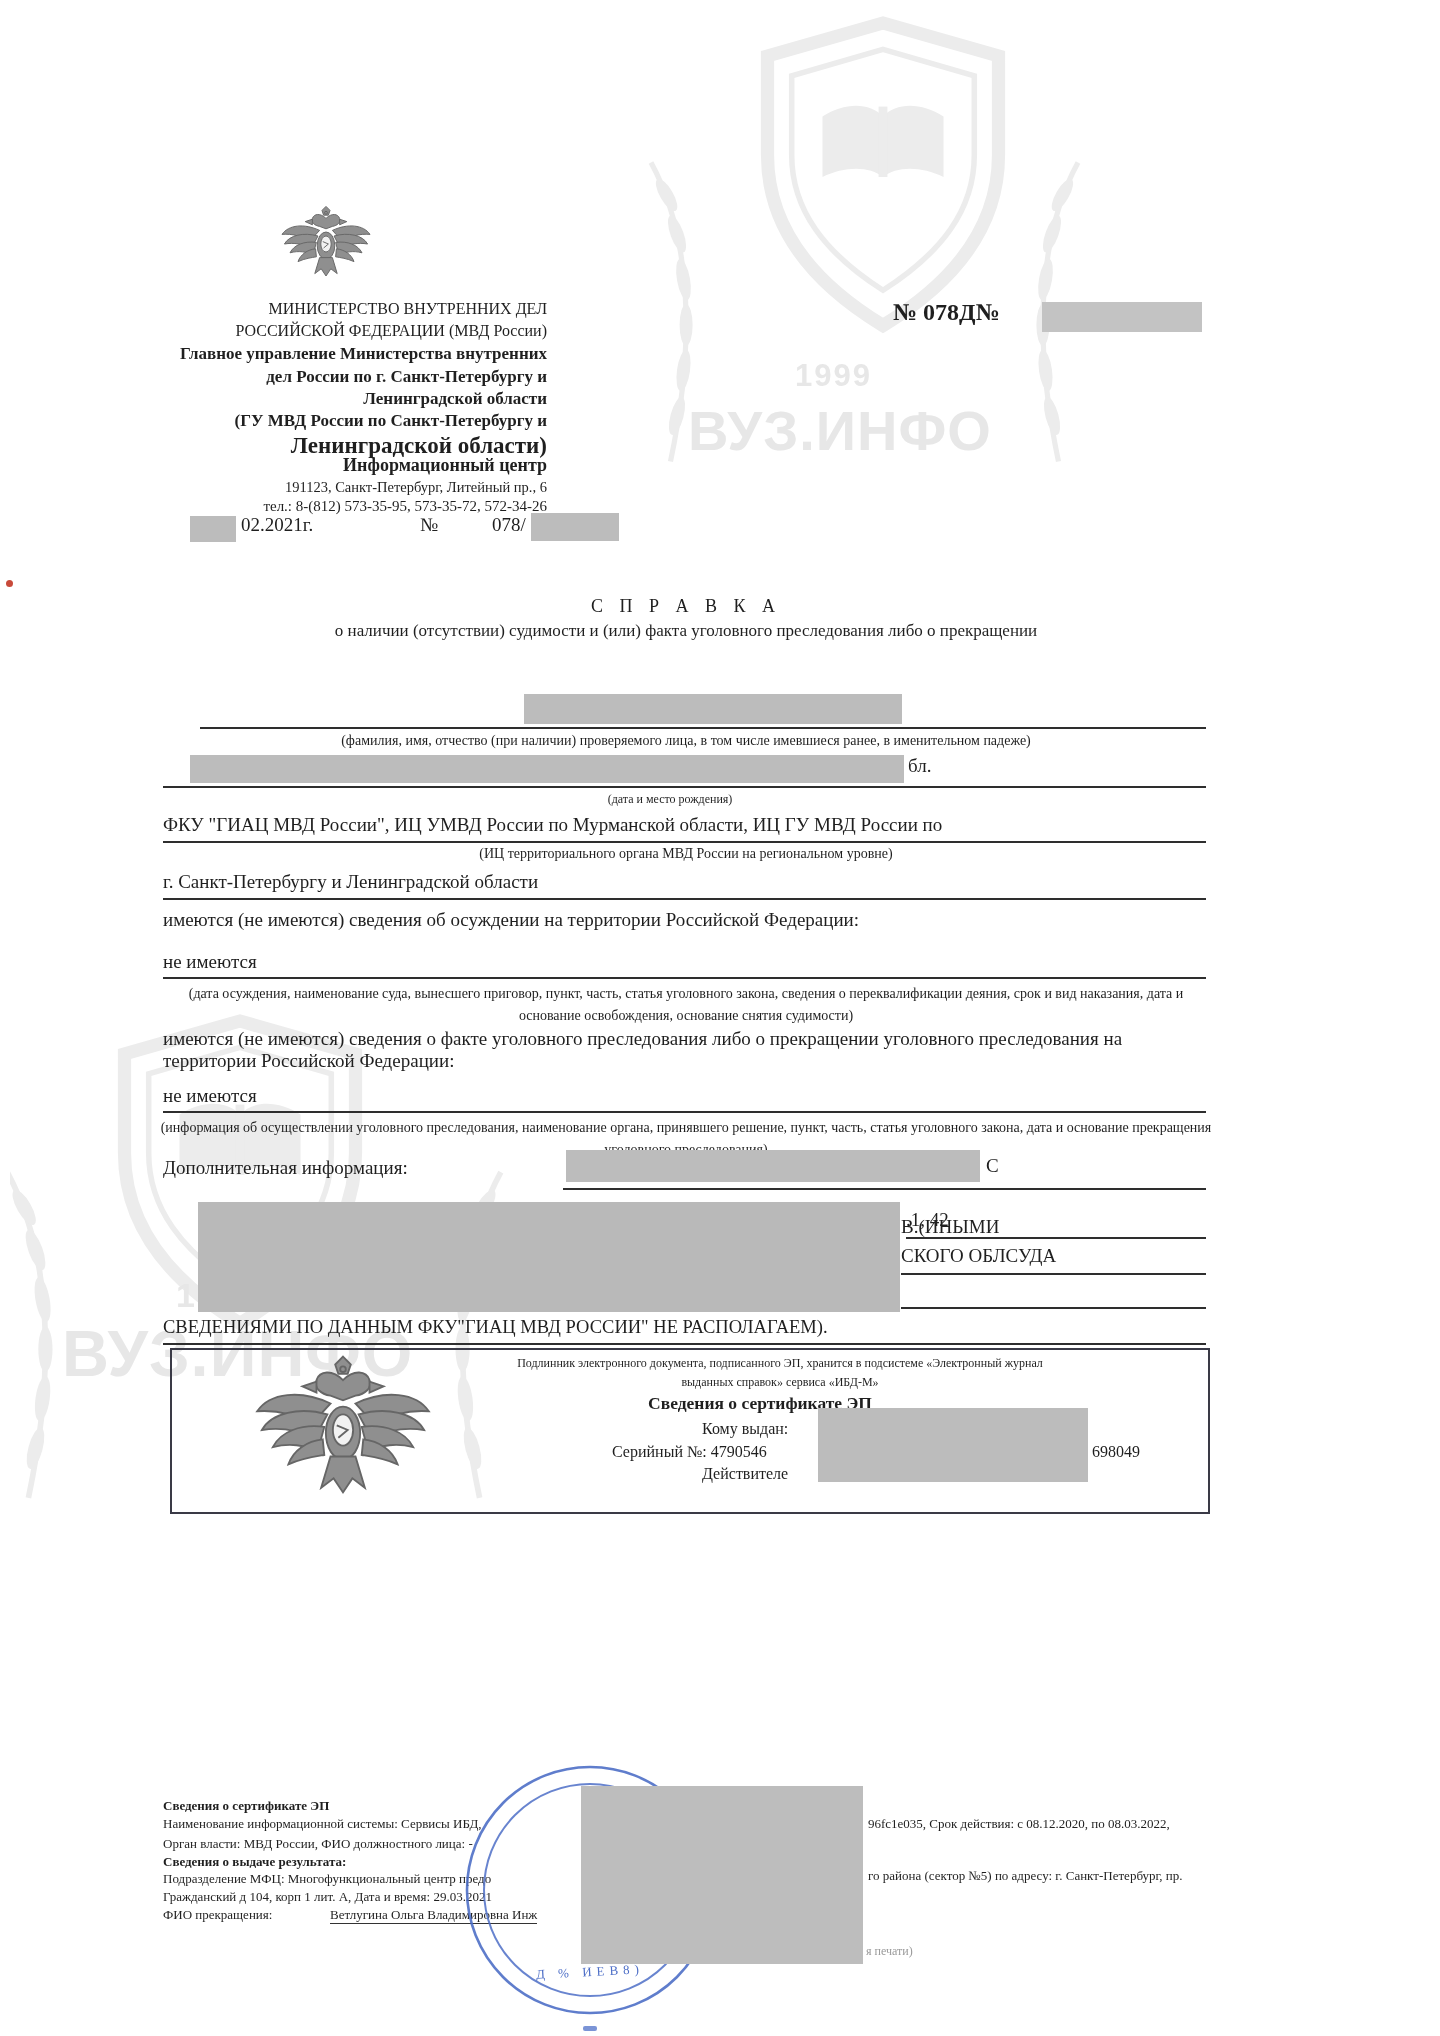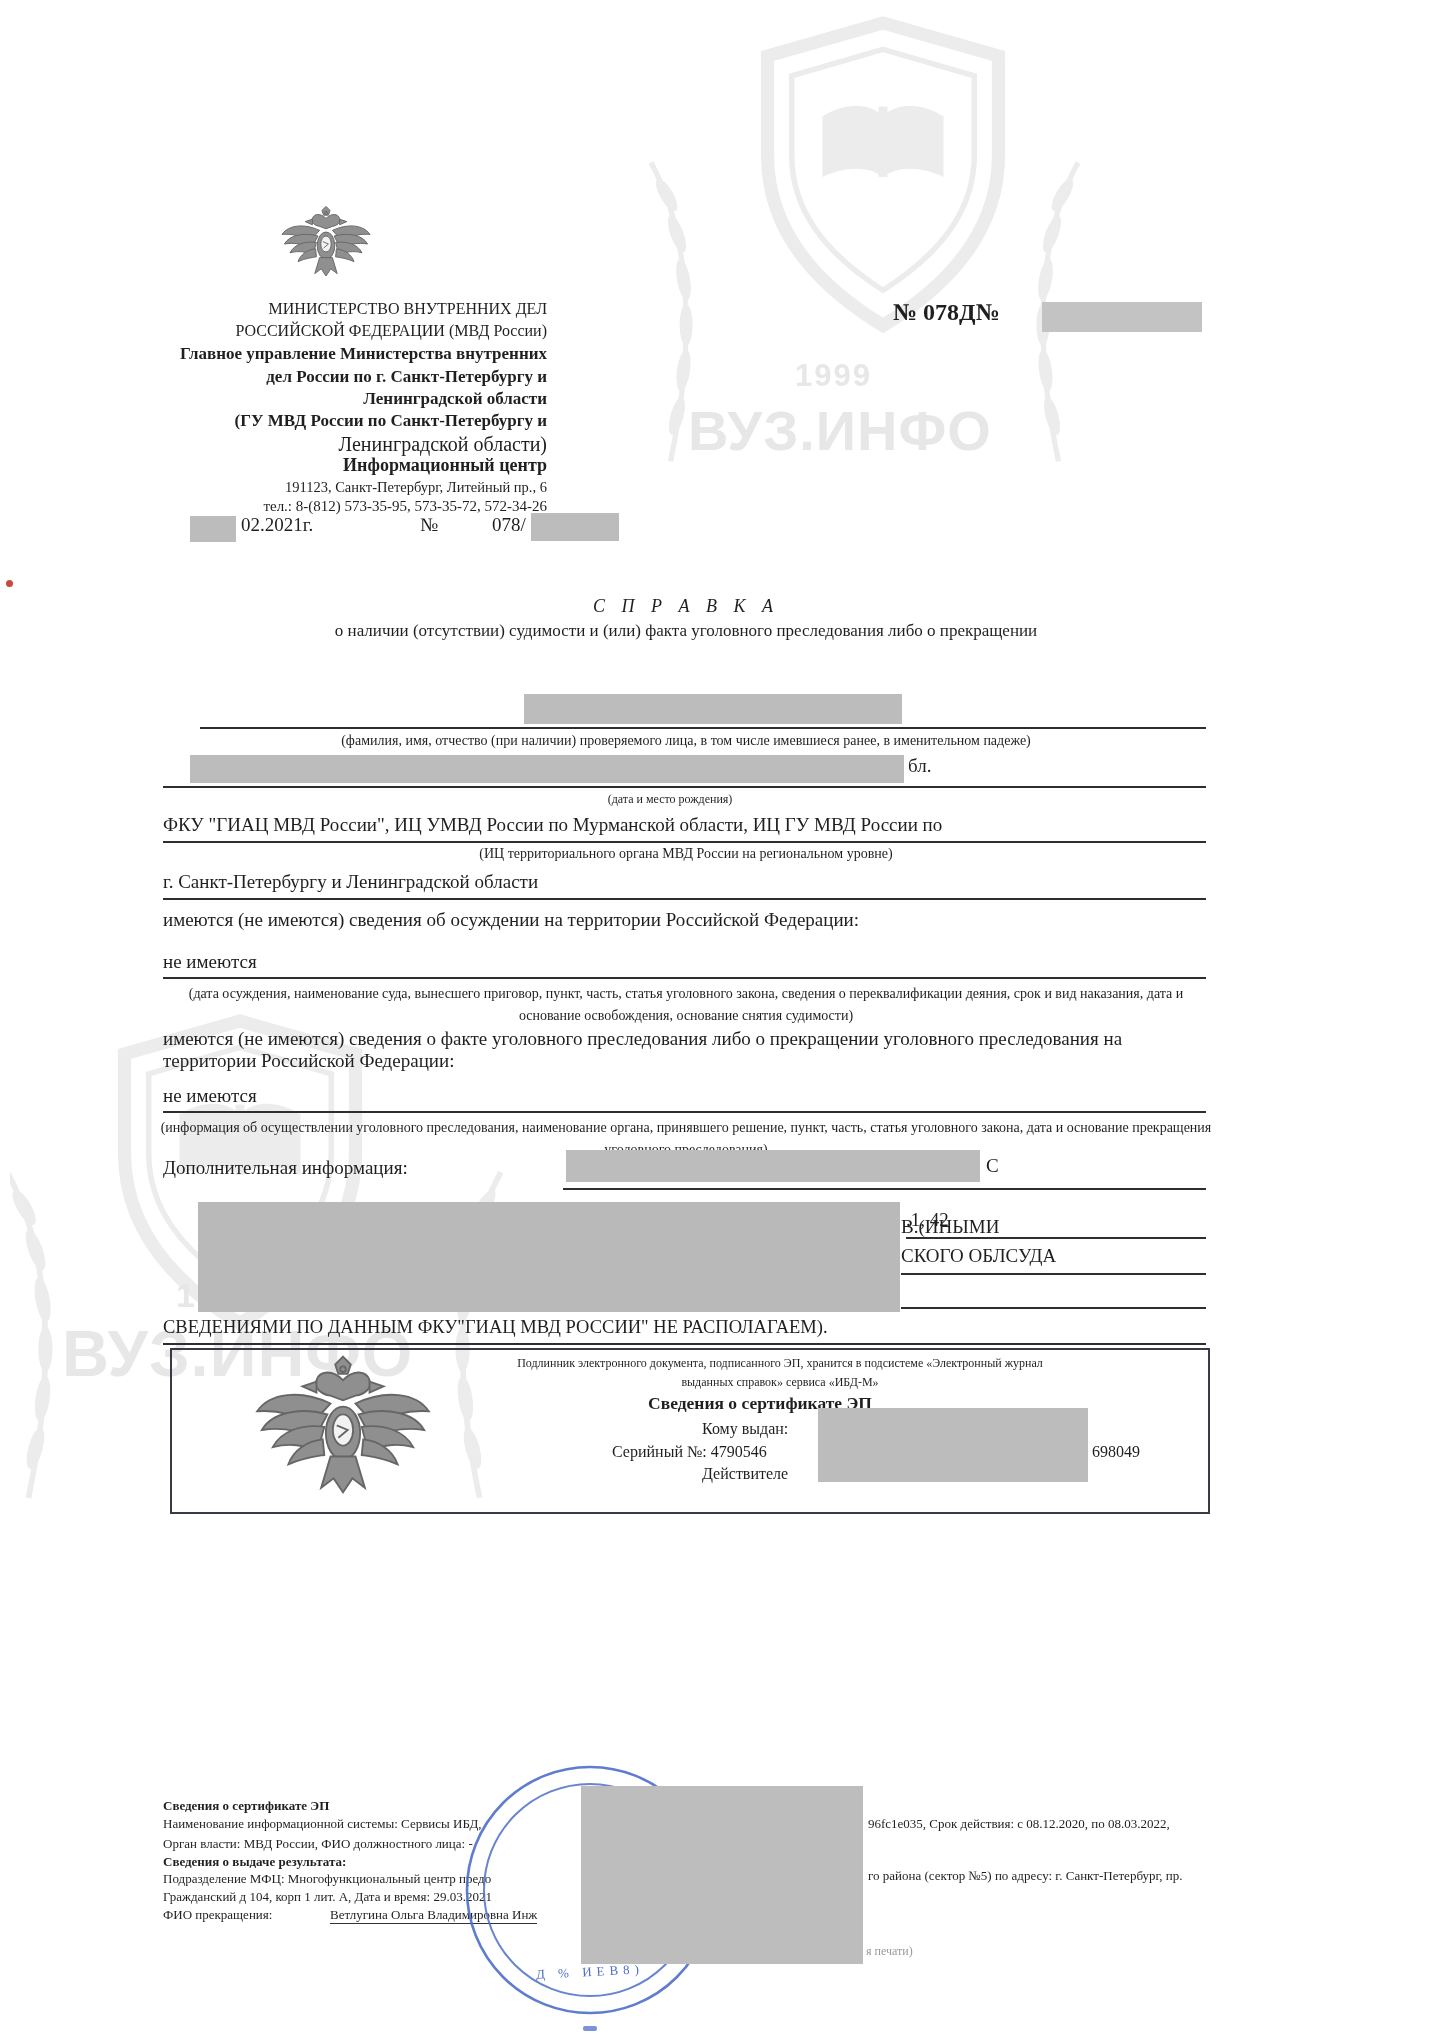--- a/index.html
+++ b/index.html
@@ -26,36 +26,36 @@
 
   
   .emblem-header{position:absolute;left:278px;top:190px;width:96px;height:108px;z-index:2;}
   .hdr{position:absolute;left:107px;width:440px;text-align:right;z-index:2;white-space:nowrap;}
   .h1{top:300px;font-size:16px;}
   .h2{top:322px;font-size:16px;}
   .h3{top:344px;font-size:17px;font-weight:bold;}
   .h4{top:367px;font-size:17px;font-weight:bold;}
   .h5{top:389px;font-size:17px;font-weight:bold;}
   .h6{top:411px;font-size:17px;font-weight:bold;}
-  .h7{top:433px;font-size:20px;font-weight:normal;}
+  .h7{top:433px;font-size:23px;font-weight:bold;}
   .h8{top:455px;font-size:18px;font-weight:bold;}
   .h9{top:479px;font-size:14.5px;}
   .h10{top:498px;font-size:15px;}
 
   .date-box1{left:190px;top:516px;width:46px;height:26px;}
   .date-text{left:241px;top:514px;font-size:19px;text-align:right;}
   .no-sign{left:420px;top:514px;font-size:19px;}
   .no-prefix{left:492px;top:514px;font-size:19px;}
   .date-box2{left:531px;top:513px;width:88px;height:28px;}
 
   .docnum{left:893px;top:299px;font-size:24px;font-weight:bold;}
   .docnum-box{left:1042px;top:302px;width:160px;height:30px;background:#c3c3c3;}
 
   
-  .title{left:163px;top:596px;width:1046px;font-size:18px;letter-spacing:6px;font-style:italic;}
+  .title{left:163px;top:596px;width:1046px;font-size:18px;letter-spacing:6px;}
   .sub1{left:163px;top:621px;width:1046px;font-size:17px;}
   .sub2{left:163px;top:644px;width:1046px;font-size:17px;margin-top:44px;}
 
   
   .name-box{left:524px;top:694px;width:378px;height:30px;}
   .rule-name{left:200px;top:727px;width:1006px;}
   .cap-name{left:163px;top:733px;width:1046px;font-size:14px;}
   .birth-box{left:190px;top:755px;width:714px;height:28px;}
   .birth-frag{left:908px;top:755px;font-size:19px;}
   .rule-birth{left:163px;top:786px;width:1043px;}

